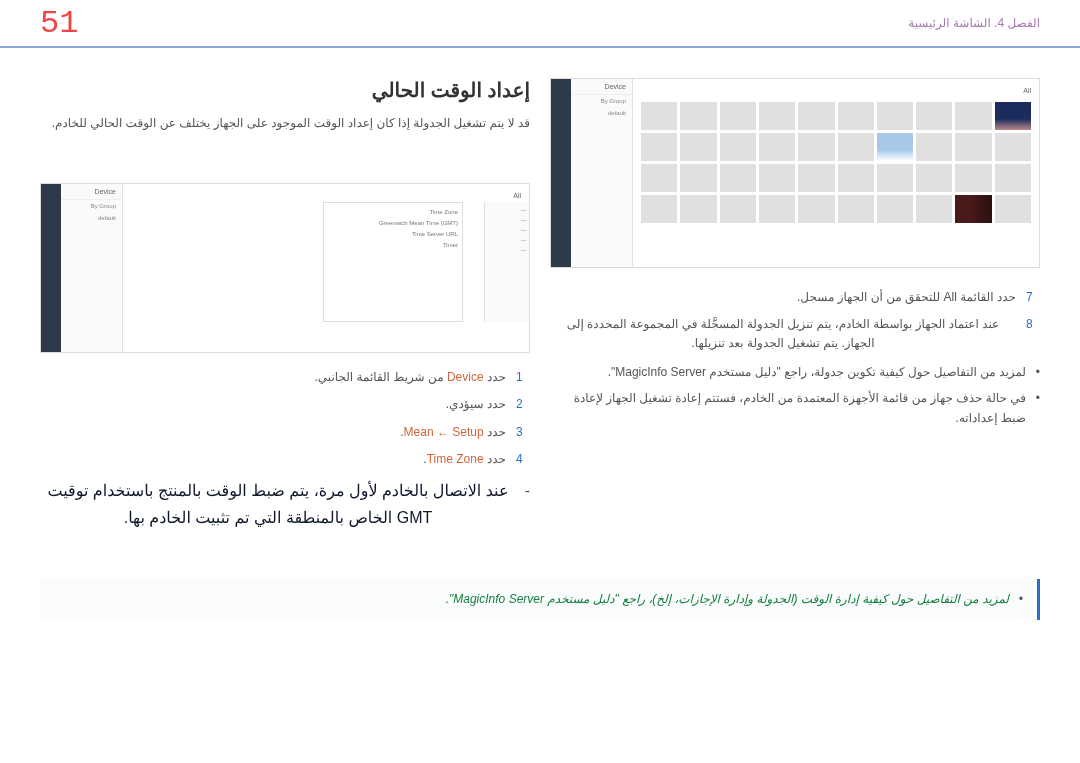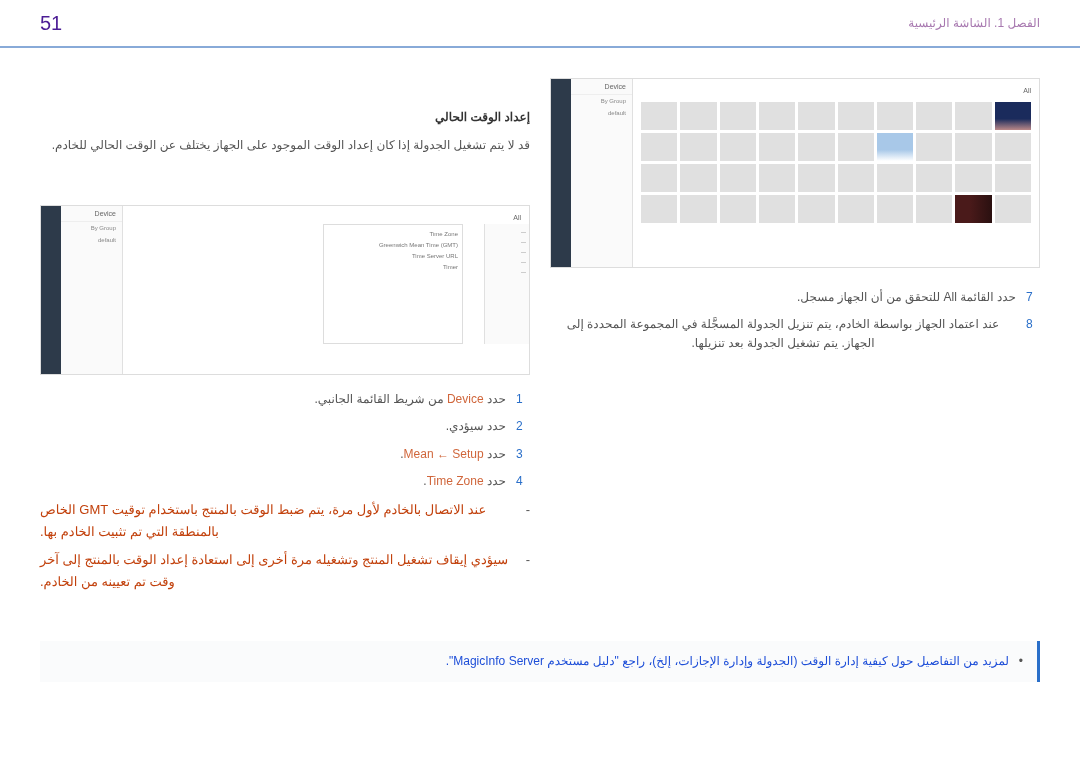--- a/index.html
+++ b/index.html
@@ -16,23 +16,24 @@
     }
     .header {
       height: 48px;
       border-bottom: 2px solid #88aad8;
       display: flex;
       align-items: center;
       justify-content: space-between;
       padding: 0 40px;
     }
     .page-number {
-      color: #4c1d95;
-      font-size: 20px;
+      color: #ef4444;
+      font-size: 32px;
       font-weight: 300;
+      font-family: Liberation Mono, monospace;
     }
     .breadcrumb {
       color: #a879b0;
       font-size: 12px;
     }
     .content {
       display: flex;
       padding: 30px 40px;
       gap: 20px;
     }
@@ -166,25 +167,24 @@
       height: 120px;
       background: #fafafa;
       border-left: 1px solid #e0e0e0;
       font-size: 5px;
       color: #888;
       padding: 3px;
       line-height: 2;
     }
     .section-title {
       color: #333;
-      font-size: 12px;
+      font-size: 20px;
       font-weight: 600;
       margin-bottom: 12px;
       text-align: right;
-      margin-top: 32px;
     }
     .intro-text {
       color: #555;
       font-size: 12px;
       margin-bottom: 0;
       line-height: 1.6;
     }
     ol.numbered {
       list-style: none;
       counter-reset: item 6;
@@ -251,26 +251,26 @@
       position: absolute;
       right: 0;
       color: #555;
     }
     .dashes {
       list-style: none;
       padding: 0;
       margin-top: 8px;
     }
     .dashes li {
-      font-size: 13px;
-      color: #c2410c;
+      font-size: 16px;
+      color: #0f172a;
       line-height: 1.7;
       padding-right: 14px;
       position: relative;
-      text-align: left;
+      text-align: center;
       margin-bottom: 6px;
     }
     .dashes li::before {
       content: '-';
       position: absolute;
       right: 0;
       color: #555;
     }
     .info-box {
       border-right: 3px solid #2a6fc9;
@@ -278,41 +278,42 @@
       padding: 10px 14px;
       margin-top: 12px;
       direction: rtl;
     }
     .info-box ul {
       list-style: none;
       padding: 0;
     }
     .info-box li {
       font-size: 12px;
-      color: #1d4ed8;
+      color: #15803d;
       line-height: 1.7;
       padding-right: 14px;
       position: relative;
       text-align: right;
+      font-style: italic;
     }
     .info-box li::before {
       content: '•';
       position: absolute;
       right: 0;
       color: #555;
     }
     .full-width-info {
       margin: 0 40px;
     }
   </style>
 </head>
 <body>
 
 <div class="header">
-  <span class="breadcrumb">الفصل 1. الشاشة الرئيسية</span>
+  <span class="breadcrumb">الفصل 4. الشاشة الرئيسية</span>
   <span class="page-number">51</span>
 </div>
 
 <div class="content">
 
   <div class="col">
     <div class="screenshot-right">
       <div class="sh-sidebar"></div>
       <div class="sh-panel">
         <div class="sh-panel-header">Device</div>
@@ -368,20 +369,24 @@
 
     <ol class="numbered">
       <li>
           <span>حدد القائمة All للتحقق من أن الجهاز مسجل.</span>
         </li>
       <li>
           <span>عند اعتماد الجهاز بواسطة الخادم، يتم تنزيل الجدولة المسجَّلة في المجموعة المحددة إلى الجهاز. يتم تشغيل الجدولة بعد تنزيلها.</span>
         </li>
     </ol>
 
+    <ul class="bullets">
+      <li>لمزيد من التفاصيل حول كيفية تكوين جدولة، راجع "دليل مستخدم MagicInfo Server".</li>
+      <li>في حالة حذف جهاز من قائمة الأجهزة المعتمدة من الخادم، فستتم إعادة تشغيل الجهاز لإعادة ضبط إعداداته.</li>
+    </ul>
   </div>
 
   <div class="col col-left">
     <h2 class="section-title">إعداد الوقت الحالي</h2>
     <p class="intro-text">قد لا يتم تشغيل الجدولة إذا كان إعداد الوقت الموجود على الجهاز يختلف عن الوقت الحالي للخادم.</p>
 
     <div class="screenshot-left">
       <div class="sh-sidebar"></div>
       <div class="sh-panel">
         <div class="sh-panel-header">Device</div>
@@ -452,21 +457,20 @@
       </li>
       <li>
         <span>
           <span>حدد </span><span class="highlight">Time Zone</span><span>.</span>
         </span>
       </li>
     </ol>
 
     <ul class="dashes">
       <li>عند الاتصال بالخادم لأول مرة، يتم ضبط الوقت بالمنتج باستخدام توقيت GMT الخاص بالمنطقة التي تم تثبيت الخادم بها.</li>
-      <li>سيؤدي إيقاف تشغيل المنتج وتشغيله مرة أخرى إلى استعادة إعداد الوقت بالمنتج إلى آخر وقت تم تعيينه من الخادم.</li>
     </ul>
   </div>
 </div>
 
 <div class="full-width-info">
   <div class="info-box">
     <ul>
       <li>لمزيد من التفاصيل حول كيفية إدارة الوقت (الجدولة وإدارة الإجازات، إلخ)، راجع "دليل مستخدم MagicInfo Server".</li>
     </ul>
   </div>

